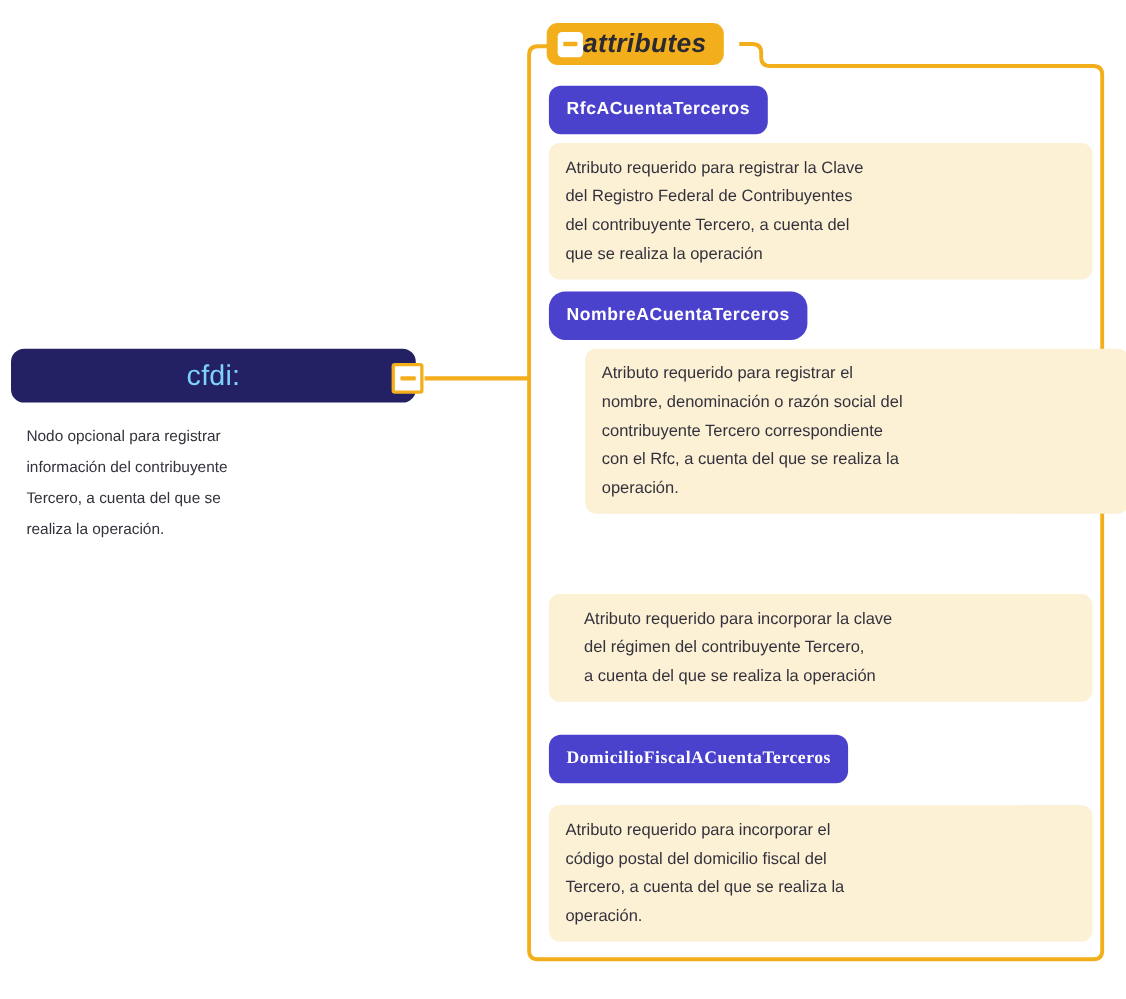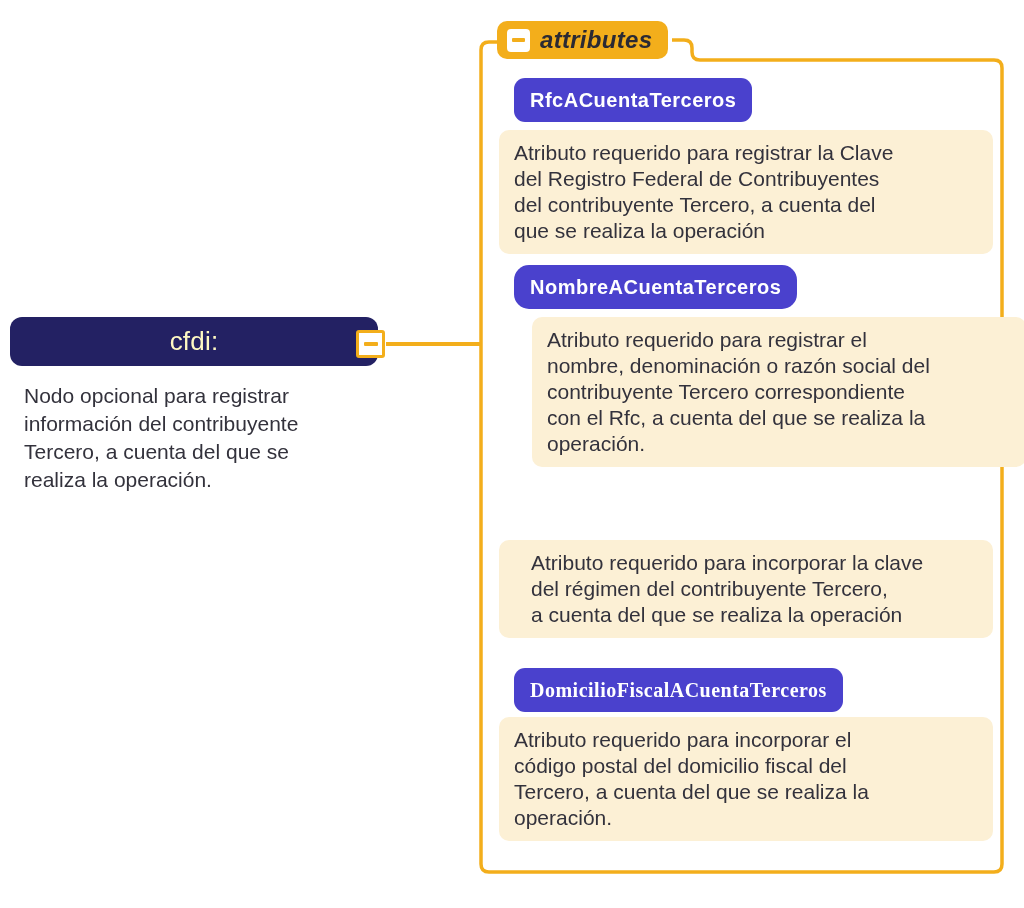--- a/index.html
+++ b/index.html
@@ -23,71 +23,71 @@
   svg.lines{position:absolute;left:0;top:0;width:1024px;height:908px;}
   svg.lines path{stroke:var(--amber);fill:none;}
   svg.lines .outline{stroke-width:3.5px;}
   svg.lines .conn{stroke-width:4px;}
 
   
   .node{
     position:absolute;left:10px;top:317px;width:368px;height:49px;
     background:var(--navy);border-radius:12px;
     display:flex;align-items:center;justify-content:center;
-    color:#fef9c3;font-size:26px;letter-spacing:.2px;white-space:nowrap;
+    color:#7dd3fc;font-size:26px;letter-spacing:.2px;white-space:nowrap;
   }
   .node-prefix{font-weight:normal;}
   .node-name{font-weight:bold;}
   .node-toggle{
     position:absolute;left:356px;top:330px;width:29px;height:28px;
     background:#ffffff;border:3px solid var(--amber);border-radius:3px;
     display:flex;align-items:center;justify-content:center;
   }
   .minus-bar{display:block;width:14px;height:4px;background:var(--amber);border-radius:1px;}
   .node-desc{
     position:absolute;left:24px;top:382px;width:360px;
-    font-size:21px;line-height:28px;color:var(--text-dark);
+    font-size:14px;line-height:28px;color:var(--text-dark);
     white-space:pre-line;
   }
 
   
   .badge{
     position:absolute;left:497px;top:21px;height:38px;
     background:var(--amber);border-radius:10px;
-    display:flex;align-items:center;gap:10px;
+    display:flex;align-items:center;gap:0;
     padding:0 16px 0 10px;z-index:3;
   }
   .badge-square{
     width:23px;height:23px;background:#ffffff;border-radius:4px;
     display:flex;align-items:center;justify-content:center;
   }
   .badge-square .minus-bar{width:13px;}
   .badge-label{
     font-size:24px;font-weight:bold;font-style:italic;
     color:var(--badge-text);letter-spacing:.3px;
   }
 
   
   .attr-header{
-    position:absolute;left:514px;display:inline-block;
+    position:absolute;left:499px;display:inline-block;
     background:var(--indigo);color:#ffffff;
-    font-size:20px;font-weight:bold;letter-spacing:.5px;
+    font-size:16px;font-weight:bold;letter-spacing:.5px;
     line-height:28px;padding:8px 16px;border-radius:11px;
     white-space:nowrap;z-index:2;
   }
   .attr-desc{
     position:absolute;left:499px;width:494px;
     background:var(--cream);border-radius:10px;
-    padding:10px 15px;font-size:21px;line-height:26px;
+    padding:10px 15px;font-size:15px;line-height:26px;
     color:var(--text-dark);white-space:pre-line;z-index:2;
   }
   .h1{top:78px;}  .d1{top:130px;}
   .h2{top:265px;border-radius:15px;} .d2{top:317px;margin-left:33px;}
   .h3{top:488px;} .d3{top:540px;padding-left:32px;}
-  .h4{top:668px;font-family:Liberation Serif, serif;} .d4{top:717px;}
+  .h4{top:668px;font-family:Liberation Serif, serif;} .d4{top:732px;}
 </style>
 </head>
 <body>
 
 <div class="stage">
 
   <svg class="lines" viewBox="0 0 1024 908" aria-hidden="true">
     <path class="outline" d="M 672 40 H 684 Q 692 40 692 48 V 52 Q 692 60 700 60 H 994 Q 1002 60 1002 68 V 864 Q 1002 872 994 872 H 489 Q 481 872 481 864 V 50 Q 481 42 489 42 H 500"></path>
     <path class="conn" d="M 386 344 H 480"></path>
   </svg>

